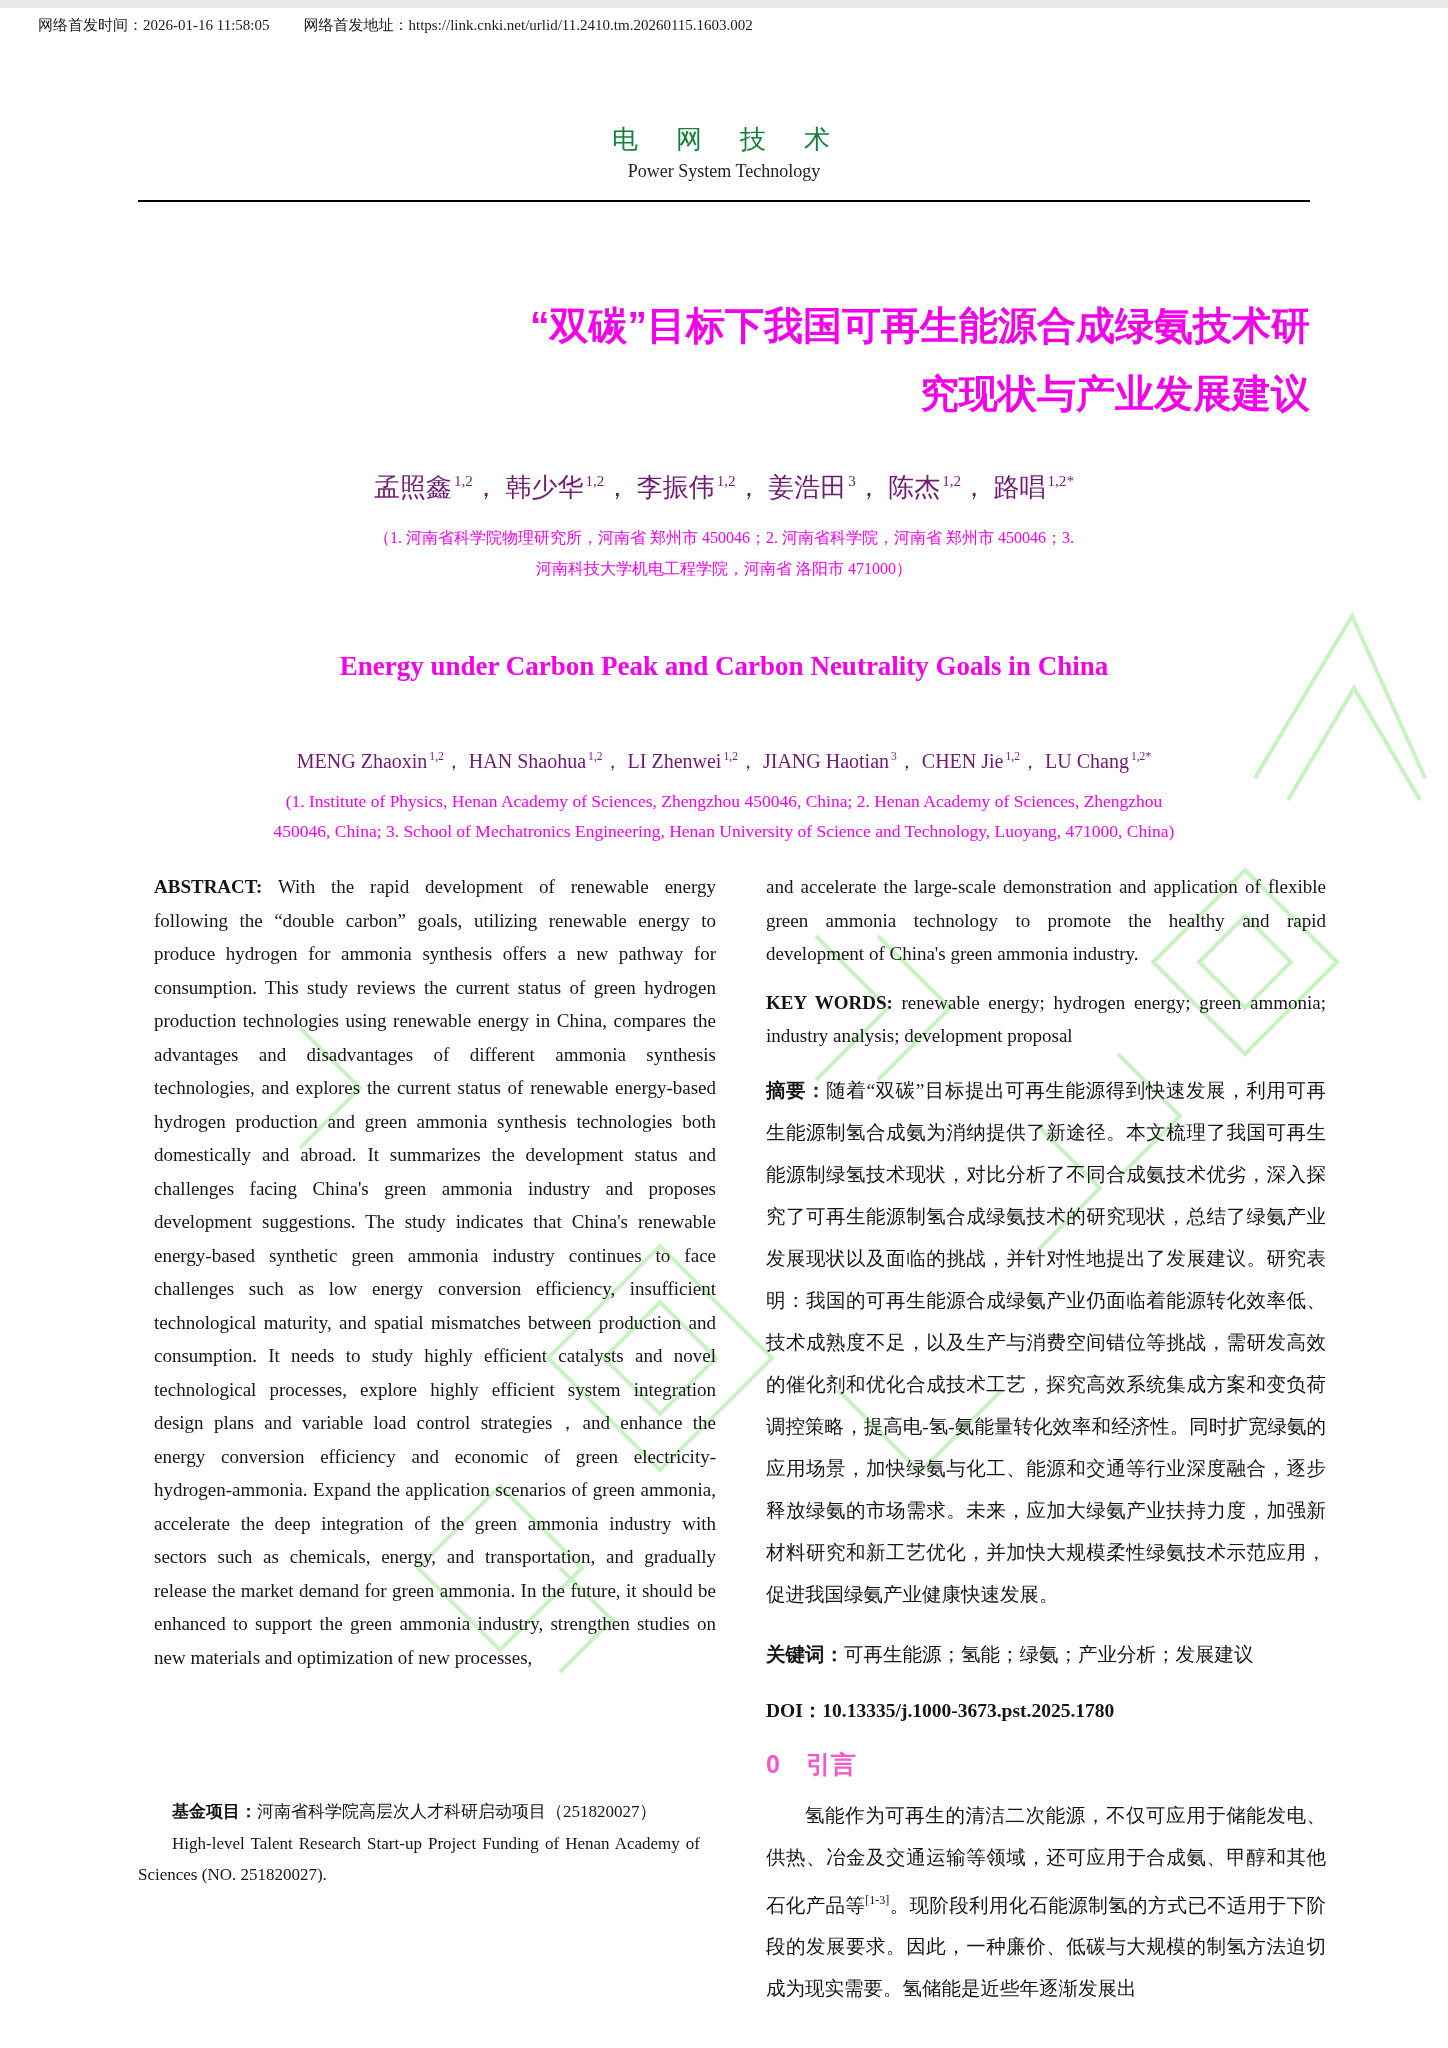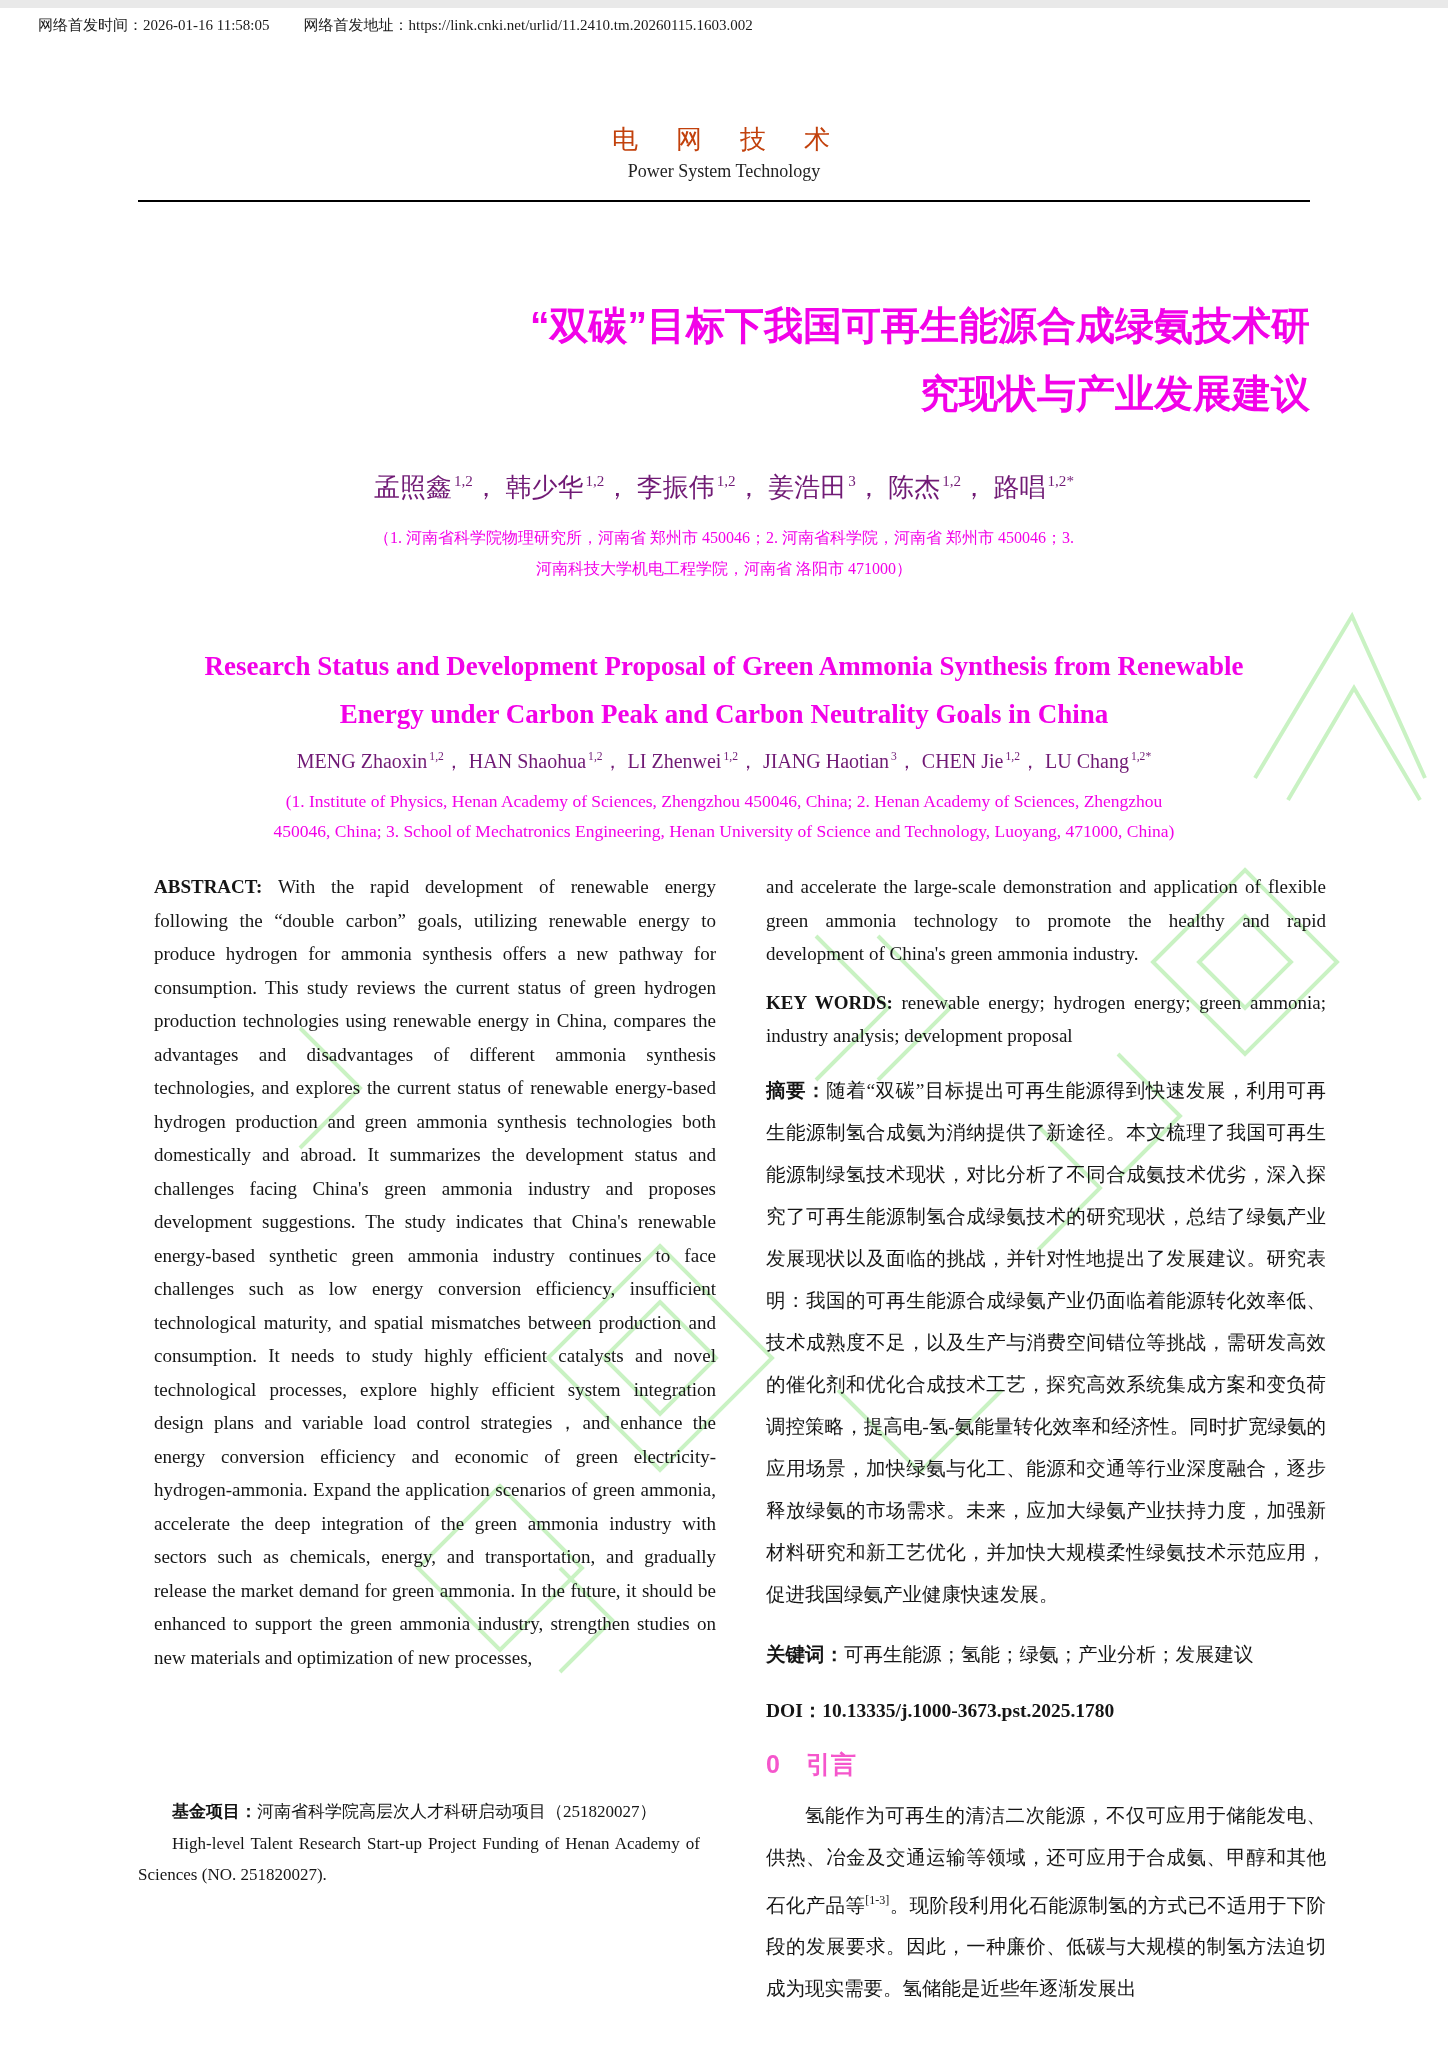--- a/index.html
+++ b/index.html
@@ -10,21 +10,21 @@
   }
   .watermark { position:absolute; left:0; top:0; z-index:0; pointer-events:none; }
   .meta-header {
     position:absolute; top:8px; left:38px; font-size:15px; color:#1a1a1a;
     white-space:nowrap; z-index:2;
   }
   .meta-header .gap { display:inline-block; width:34px; }
   .content { position:absolute; left:138px; top:0; width:1172px; z-index:1; }
 
   .journal { position:absolute; top:114px; left:0; width:100%; text-align:center; }
-  .journal-cn { font-size:26px; color:#c2410c; letter-spacing:6px; }
+  .journal-cn { font-size:26px; color:#15803d; letter-spacing:6px; }
   .journal-en { font-size:18px; color:#222; margin-top:4px; }
   .head-rule { position:absolute; top:192px; left:0; width:100%; border-top:2px solid #000; }
 
   .title-cn {
     position:absolute; top:284px; left:0; width:100%; text-align:right;
     font-family:"Liberation Sans", sans-serif; font-weight:bold;
     font-size:39px; line-height:68px; color:#f202e8;
   }
   .authors-line { position:absolute; left:0; width:100%; text-align:center; color:#701a75; }
   .authors-cn { top:462px; font-size:26px; }
@@ -118,21 +118,20 @@
       <span><span>陈杰</span><sup>1,2</sup><span>，</span></span>
       <span><span>路唱</span><sup>1,2*</sup><span></span></span>
     </div>
 
     <div class="affil affil-cn">
       <div>（1. 河南省科学院物理研究所，河南省 郑州市 450046；2. 河南省科学院，河南省 郑州市 450046；3.</div>
       <div>河南科技大学机电工程学院，河南省 洛阳市 471000）</div>
     </div>
 
     <div class="title-en">
-      <div>Research Status and Development Proposal of Green Ammonia Synthesis from Renewable</div>
       <div>Energy under Carbon Peak and Carbon Neutrality Goals in China</div>
     </div>
 
     <div class="authors-line authors-en">
       <span><span>MENG Zhaoxin</span><sup>1,2</sup><span>，</span></span>
       <span><span>HAN Shaohua</span><sup>1,2</sup><span>，</span></span>
       <span><span>LI Zhenwei</span><sup>1,2</sup><span>，</span></span>
       <span><span>JIANG Haotian</span><sup>3</sup><span>，</span></span>
       <span><span>CHEN Jie</span><sup>1,2</sup><span>，</span></span>
       <span><span>LU Chang</span><sup>1,2*</sup><span></span></span>

